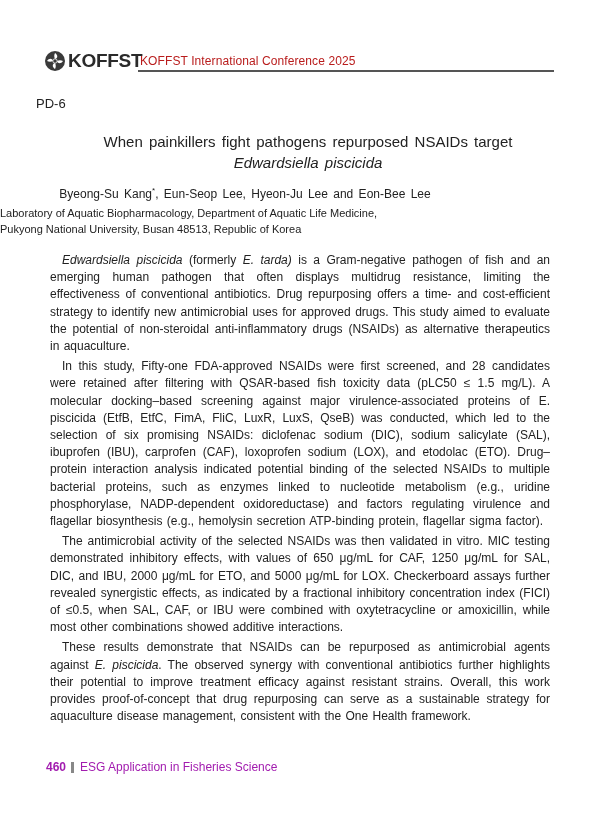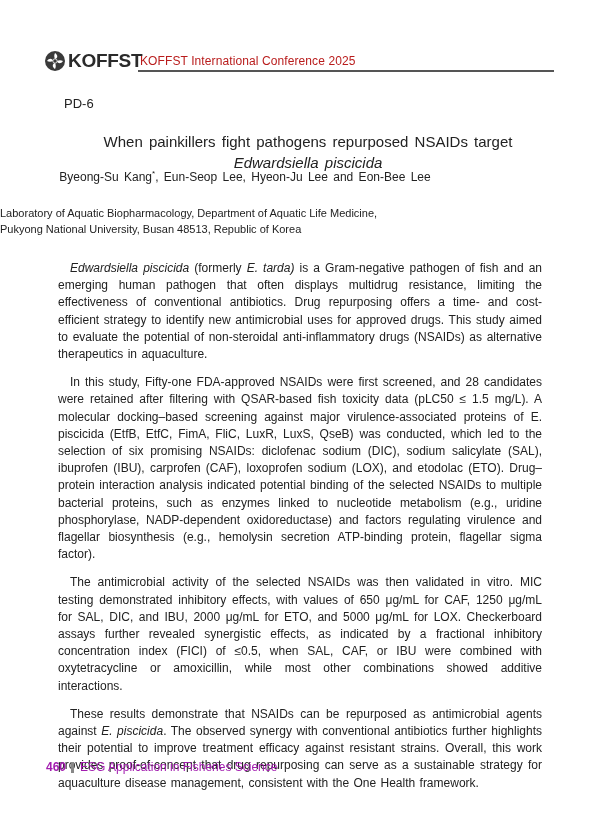--- a/index.html
+++ b/index.html
@@ -5,30 +5,30 @@
     html, body { margin: 0; padding: 0; background: #ffffff; }
     body { width: 600px; height: 821px; position: relative; overflow: hidden;
            font-family: "Liberation Sans", sans-serif; color: #1a1a1a; }
     .header { position: absolute; left: 44px; top: 48px; width: 510px; height: 26px; }
     .logo { position: absolute; left: 0; top: 2px; display: flex; align-items: center; }
     .logo-mark { width: 22px; height: 22px; }
     .logo-text { font-family: "Liberation Sans", sans-serif; font-weight: bold; font-size: 19px;
                  letter-spacing: -0.3px; color: #2a2a2a; margin-left: 2px; line-height: 22px; }
     .conf-name { position: absolute; left: 96px; top: 6px; font-size: 12px; color: #b91c1c; letter-spacing: 0.1px; }
     .header-rule { position: absolute; left: 94px; top: 22px; width: 416px; height: 2px; background: #555; }
-    .code { position: absolute; left: 64px; top: 96px; font-size: 13px; color: #222; }
+    .code { position: absolute; left: 36px; top: 96px; font-size: 13px; color: #222; }
     .title { position: absolute; left: 0; width: 600px; top: 131px; text-align: center;
              font-size: 15px; line-height: 21px; color: #222; word-spacing: 2px; margin-left: 8px; }
     .title .it { font-style: italic; }
-    .authors { position: absolute; left: 0; width: 490px; top: 169px; text-align: center; font-size: 12px; color: #222; word-spacing: 2px; }
+    .authors { position: absolute; left: 0; width: 490px; top: 186px; text-align: center; font-size: 12px; color: #222; word-spacing: 2px; }
     .authors sup { font-size: 8px; }
     .affil { position: absolute; left: 0; width: 600px; top: 205px; text-align: left; font-size: 11px; line-height: 16px; color: #222; }
     .abstract { position: absolute; left: 47px; top: 249px; width: 506px; font-size: 12px; line-height: 17.2px;
                 text-align: justify; color: #222; word-spacing: 1px; }
-    .abstract p { margin: 11px; text-indent: 12px; }
+    .abstract p { margin: 3px; text-indent: 12px; }
     .abstract .it { font-style: italic; }
     .footer { position: absolute; left: 46px; top: 760px; font-size: 12px; color: #a21caf; display: flex; align-items: center; }
     .page-num { font-weight: bold; }
     .footer-bar { display: inline-block; width: 3px; height: 11px; background: #888; margin: 0 6px 0 5px; }
   </style>
 </head>
 <body>
 
 <div class="header">
   <div class="logo">

